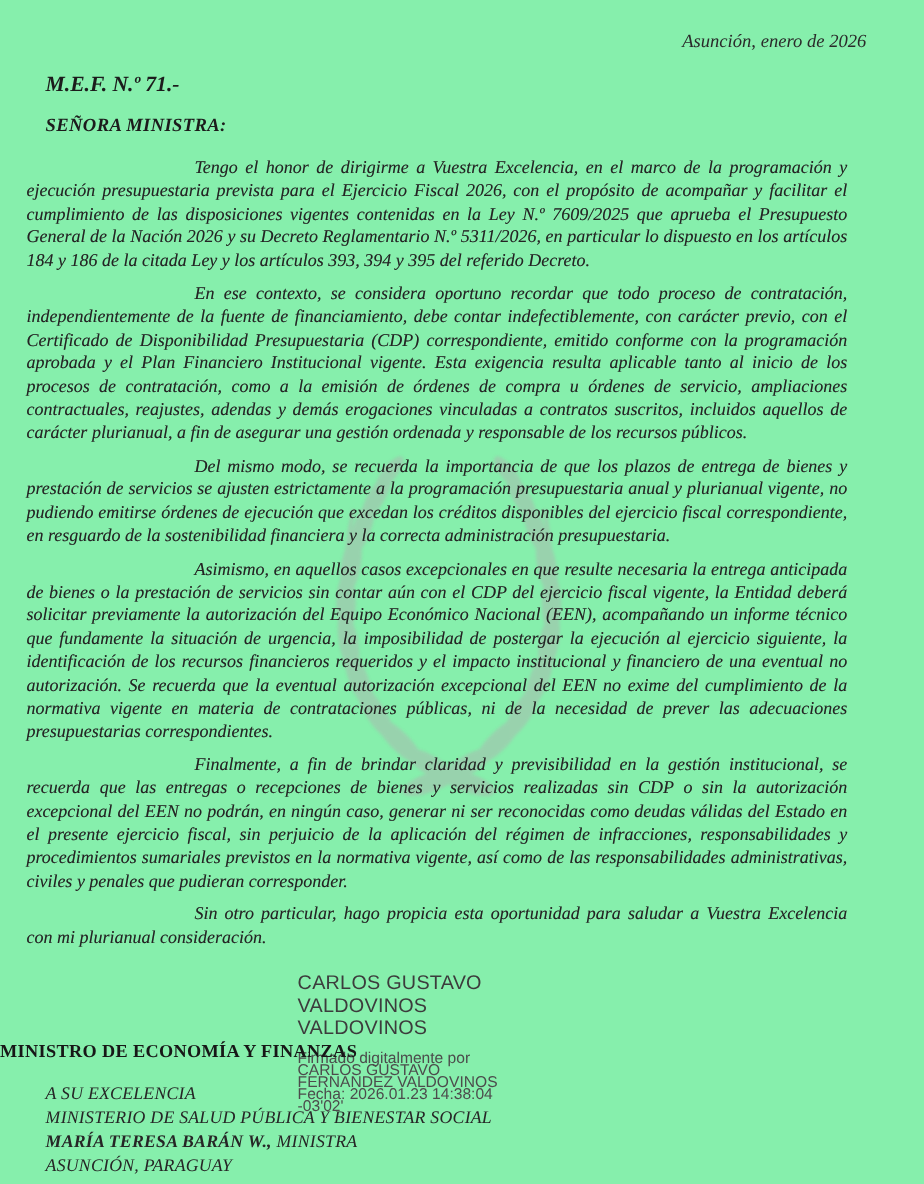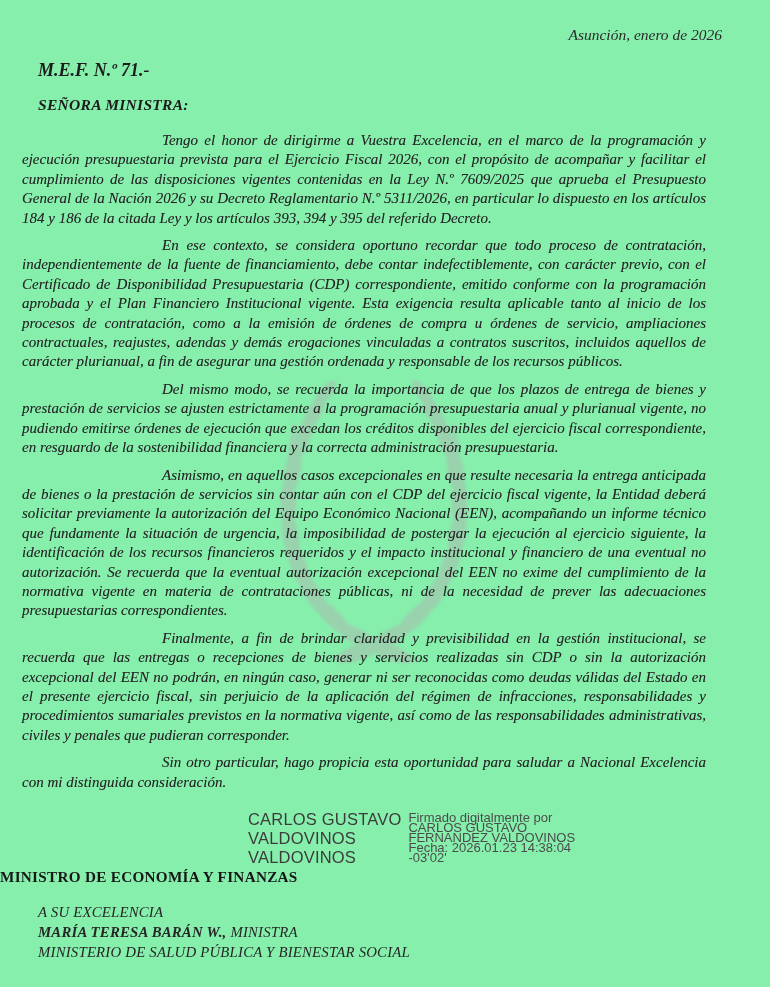--- a/index.html
+++ b/index.html
@@ -50,20 +50,21 @@
     margin-bottom:8px;
     color:#242424;
     text-shadow:0 0 0.4px rgba(40,40,40,0.35);
   }
   
   .sig-row {
     position:absolute; top:810px; left:248px;
     display:flex; gap:7px;
     font-family:"Liberation Sans", sans-serif;
     z-index:2;
+    flex-direction:column;
   }
   .sig-name {
     font-size:16.5px; line-height:19px;
     color:#3c3c3c; letter-spacing:0.2px;
     white-space:nowrap;
   }
   .sig-stamp {
     padding-top:3px;
     font-size:13px; line-height:10px;
     color:#4c4c4c;
@@ -122,38 +123,39 @@
   <div class="date-line">Asunción, enero de 2026</div>
   <div class="ref-number">M.E.F. N.º 71.-</div>
   <div class="salutation">SEÑORA MINISTRA:</div>
 
   <div class="body-text">
     <p>Tengo el honor de dirigirme a Vuestra Excelencia, en el marco de la programación y ejecución presupuestaria prevista para el Ejercicio Fiscal 2026, con el propósito de acompañar y facilitar el cumplimiento de las disposiciones vigentes contenidas en la Ley N.º 7609/2025 que aprueba el Presupuesto General de la Nación 2026 y su Decreto Reglamentario N.º 5311/2026, en particular lo dispuesto en los artículos 184 y 186 de la citada Ley y los artículos 393, 394 y 395 del referido Decreto.</p>
     <p>En ese contexto, se considera oportuno recordar que todo proceso de contratación, independientemente de la fuente de financiamiento, debe contar indefectiblemente, con carácter previo, con el Certificado de Disponibilidad Presupuestaria (CDP) correspondiente, emitido conforme con la programación aprobada y el Plan Financiero Institucional vigente. Esta exigencia resulta aplicable tanto al inicio de los procesos de contratación, como a la emisión de órdenes de compra u órdenes de servicio, ampliaciones contractuales, reajustes, adendas y demás erogaciones vinculadas a contratos suscritos, incluidos aquellos de carácter plurianual, a fin de asegurar una gestión ordenada y responsable de los recursos públicos.</p>
     <p>Del mismo modo, se recuerda la importancia de que los plazos de entrega de bienes y prestación de servicios se ajusten estrictamente a la programación presupuestaria anual y plurianual vigente, no pudiendo emitirse órdenes de ejecución que excedan los créditos disponibles del ejercicio fiscal correspondiente, en resguardo de la sostenibilidad financiera y la correcta administración presupuestaria.</p>
     <p>Asimismo, en aquellos casos excepcionales en que resulte necesaria la entrega anticipada de bienes o la prestación de servicios sin contar aún con el CDP del ejercicio fiscal vigente, la Entidad deberá solicitar previamente la autorización del Equipo Económico Nacional (EEN), acompañando un informe técnico que fundamente la situación de urgencia, la imposibilidad de postergar la ejecución al ejercicio siguiente, la identificación de los recursos financieros requeridos y el impacto institucional y financiero de una eventual no autorización. Se recuerda que la eventual autorización excepcional del EEN no exime del cumplimiento de la normativa vigente en materia de contrataciones públicas, ni de la necesidad de prever las adecuaciones presupuestarias correspondientes.</p>
     <p>Finalmente, a fin de brindar claridad y previsibilidad en la gestión institucional, se recuerda que las entregas o recepciones de bienes y servicios realizadas sin CDP o sin la autorización excepcional del EEN no podrán, en ningún caso, generar ni ser reconocidas como deudas válidas del Estado en el presente ejercicio fiscal, sin perjuicio de la aplicación del régimen de infracciones, responsabilidades y procedimientos sumariales previstos en la normativa vigente, así como de las responsabilidades administrativas, civiles y penales que pudieran corresponder.</p>
-    <p>Sin otro particular, hago propicia esta oportunidad para saludar a Nacional Excelencia con mi distinguida consideración.</p>
+    <p>Sin otro particular, hago propicia esta oportunidad para saludar a Vuestra Excelencia con mi plurianual consideración.</p>
   </div>
 
   <div class="sig-row">
     <div class="sig-name">
       <div>CARLOS GUSTAVO</div>
       <div>VALDOVINOS</div>
       <div>VALDOVINOS</div>
     </div>
     <div class="sig-stamp">
       <div>Firmado digitalmente por</div>
       <div>CARLOS GUSTAVO</div>
       <div>FERNANDEZ VALDOVINOS</div>
       <div>Fecha: 2026.01.23 14:38:04</div>
       <div>-03'02'</div>
     </div>
   </div>
   <div class="sig-title">MINISTRO DE ECONOMÍA Y FINANZAS</div>
 
   <div class="addressee">
     <div>A SU EXCELENCIA</div>
+    <div>MINISTERIO DE SALUD PÚBLICA Y BIENESTAR SOCIAL</div>
     <div><span class="bold">MARÍA TERESA BARÁN W.,</span><span> MINISTRA</span></div>
-    <div>MINISTERIO DE SALUD PÚBLICA Y BIENESTAR SOCIAL</div>
+    <div>ASUNCIÓN, PARAGUAY</div>
   </div>
 
 </div>
 
 </body></html>

